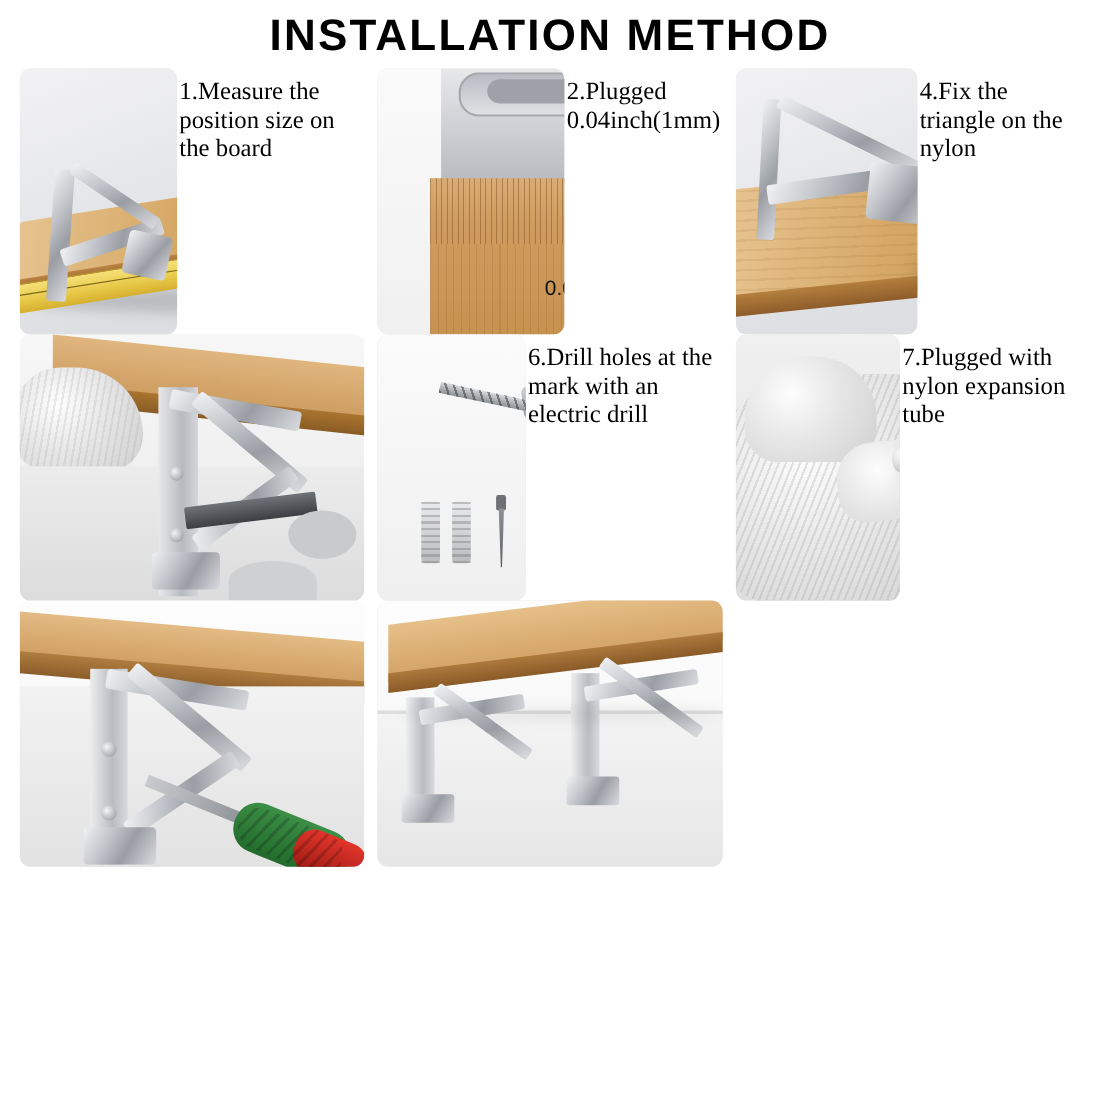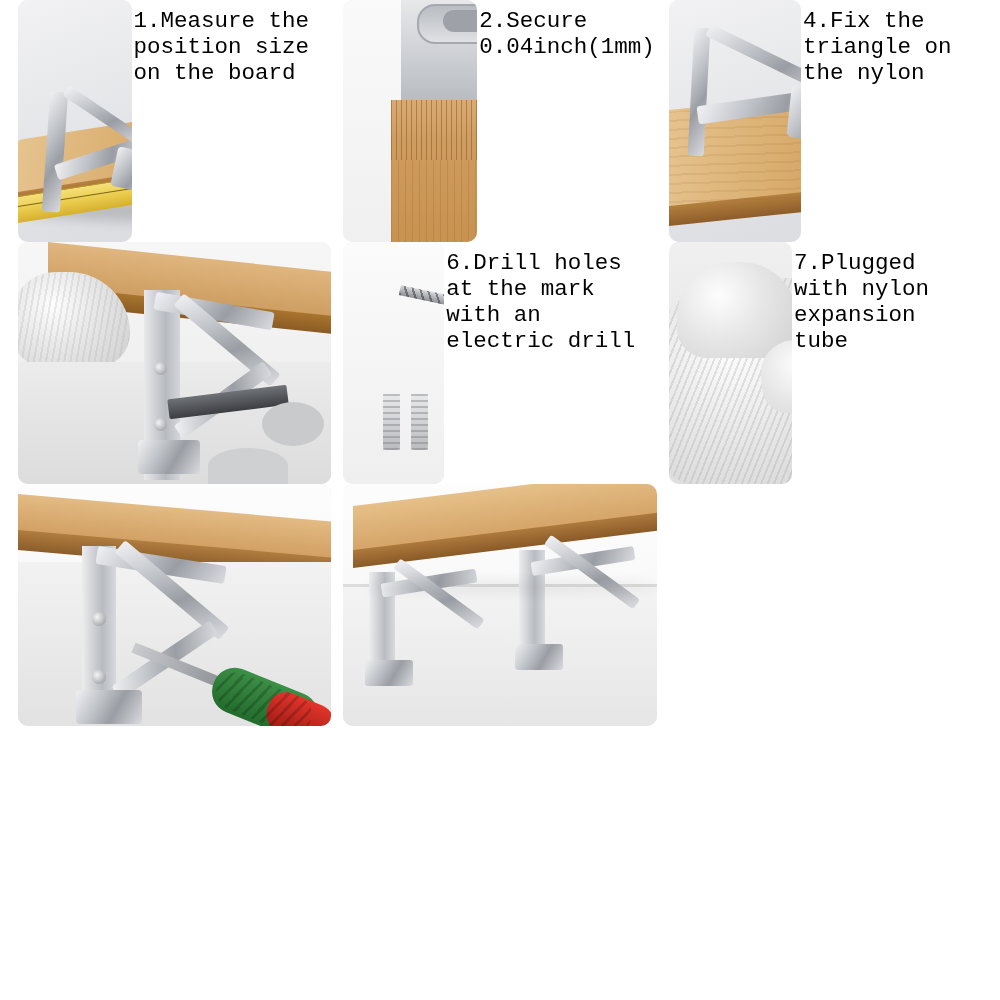--- a/index.html
+++ b/index.html
@@ -46,21 +46,21 @@
     height: 242px;
     border-radius: 10px;
     overflow: hidden;
     position: relative;
     background: #e9eaec;
   }
   .caption {
     font-size: 22.5px;
     line-height: 1.16;
     padding: 8px 2px 10px 2px;
-    font-family: Liberation Mono, monospace;
+    font-family: Liberation Serif, serif;
   }
   .caption .num {
     font-weight: 400;
   }
   
   .bg-grey {
     position: absolute;
     inset: 0;
     background: linear-gradient(160deg, #f2f2f4 0%, #e4e5e8 55%, #dcdde1 100%);
   }
@@ -99,20 +99,21 @@
     position: absolute;
     border: 2px solid #1b1b1b;
     border-left: none;
   }
 </style>
 </head>
 <body>
 
 <div class="page">
 
+  <div class="title">INSTALLATION METHOD</div>
 
   <div class="grid">
 
     <div class="cell">
       <div class="photo">
         <div class="bg-grey"></div>
 
         <div class="shadow-soft" style="left:8px; top:200px; width:300px; height:22px; border-radius:50%;"></div>
         <div class="wood wood-light" style="left:0px; top:140px; width:320px; height:60px; transform: skewY(-9deg); transform-origin: left top; border-radius:3px;"></div>
         <div class="wood" style="left:0px; top:192px; width:320px; height:14px; transform: skewY(-9deg); transform-origin: left top; background:linear-gradient(180deg,#b98242,#8e5f2c);"></div>
@@ -148,21 +149,21 @@
 
         <div style="position:absolute; left:48px; top:100px; width:210px; height:60px; background:repeating-linear-gradient(90deg, rgba(120,76,30,0.45) 0 1px, rgba(255,255,255,0) 1px 5px);"></div>
         <div style="position:absolute; left:48px; top:160px; width:210px; height:82px; background:repeating-linear-gradient(90deg, rgba(140,92,40,0.22) 0 1px, rgba(255,255,255,0) 1px 7px);"></div>
 
         <div class="wood" style="left:228px; top:100px; width:30px; height:142px; background:linear-gradient(90deg,#d6a469,#e3bb86);"></div>
 
         <div class="dim-bracket" style="left:238px; top:168px; width:16px; height:32px;"></div>
         <div class="dim-label" style="left:152px; top:190px; font-size:19px;">0.04in</div>
       </div>
       <div class="caption">
-        <span class="num">2.</span><span>Secure 0.04inch(1mm)</span>
+        <span class="num">2.</span><span>Plugged 0.04inch(1mm)</span>
       </div>
     </div>
 
 
     <div class="cell">
       <div class="photo">
         <div class="bg-grey"></div>
 
         <div class="wood wood-light" style="left:0px; top:110px; width:320px; height:110px; transform:skewY(-6deg); transform-origin:left top;"></div>
         <div class="wood" style="left:0px; top:206px; width:320px; height:20px; transform:skewY(-6deg); transform-origin:left top; background:linear-gradient(180deg,#b4803f,#8d5c29);"></div>

